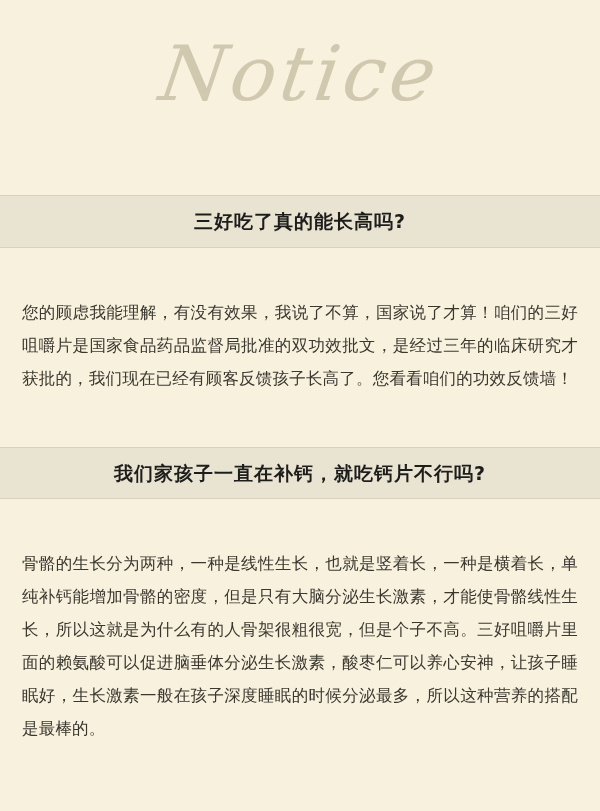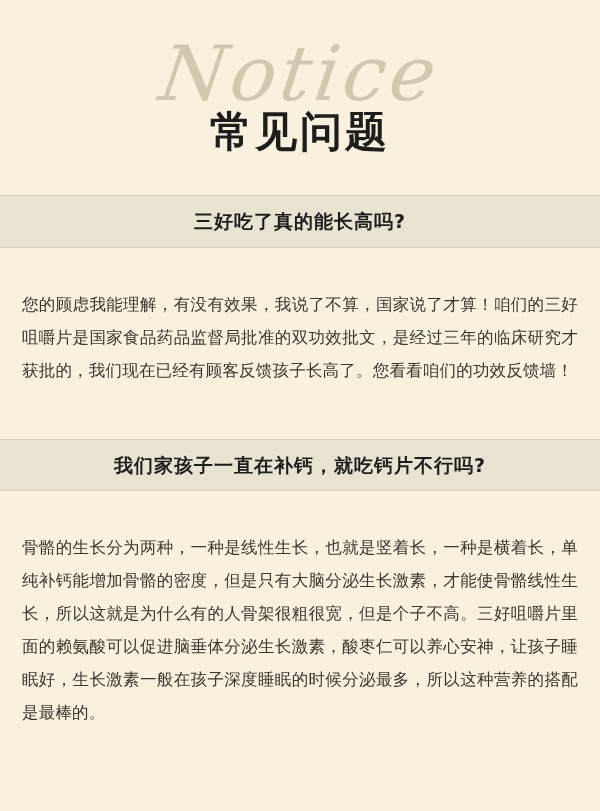--- a/index.html
+++ b/index.html
@@ -90,32 +90,32 @@
     text-align: right;
   }
   .answer {
     padding: 40px 22px 10px 22px;
     font-family: "DejaVu Sans", sans-serif;
     font-size: 16.5px;
     line-height: 2.0;
     color: #3a372f;
     text-align: justify;
     letter-spacing: 0.2px;
+    margin-top: 8px;
   }
   .gap-a { height: 42px; }
   .bottom-space { height: 20px; }
 </style>
 </head>
 <body>
 
 <div class="page">
 
   <div class="header">
     <div class="script-word">Notice</div>
-    <div class="main-title">常见问题</div>
   </div>
 
   <div class="qa-block">
     <div class="question-bar">
       <span class="question-text">三好吃了真的能长高吗?</span>
     </div>
     <div class="answer">您的顾虑我能理解，有没有效果，我说了不算，国家说了才算！咱们的三好咀嚼片是国家食品药品监督局批准的双功效批文，是经过三年的临床研究才获批的，我们现在已经有顾客反馈孩子长高了。您看看咱们的功效反馈墙！</div>
   </div>
 
   <div class="gap-a"></div>

